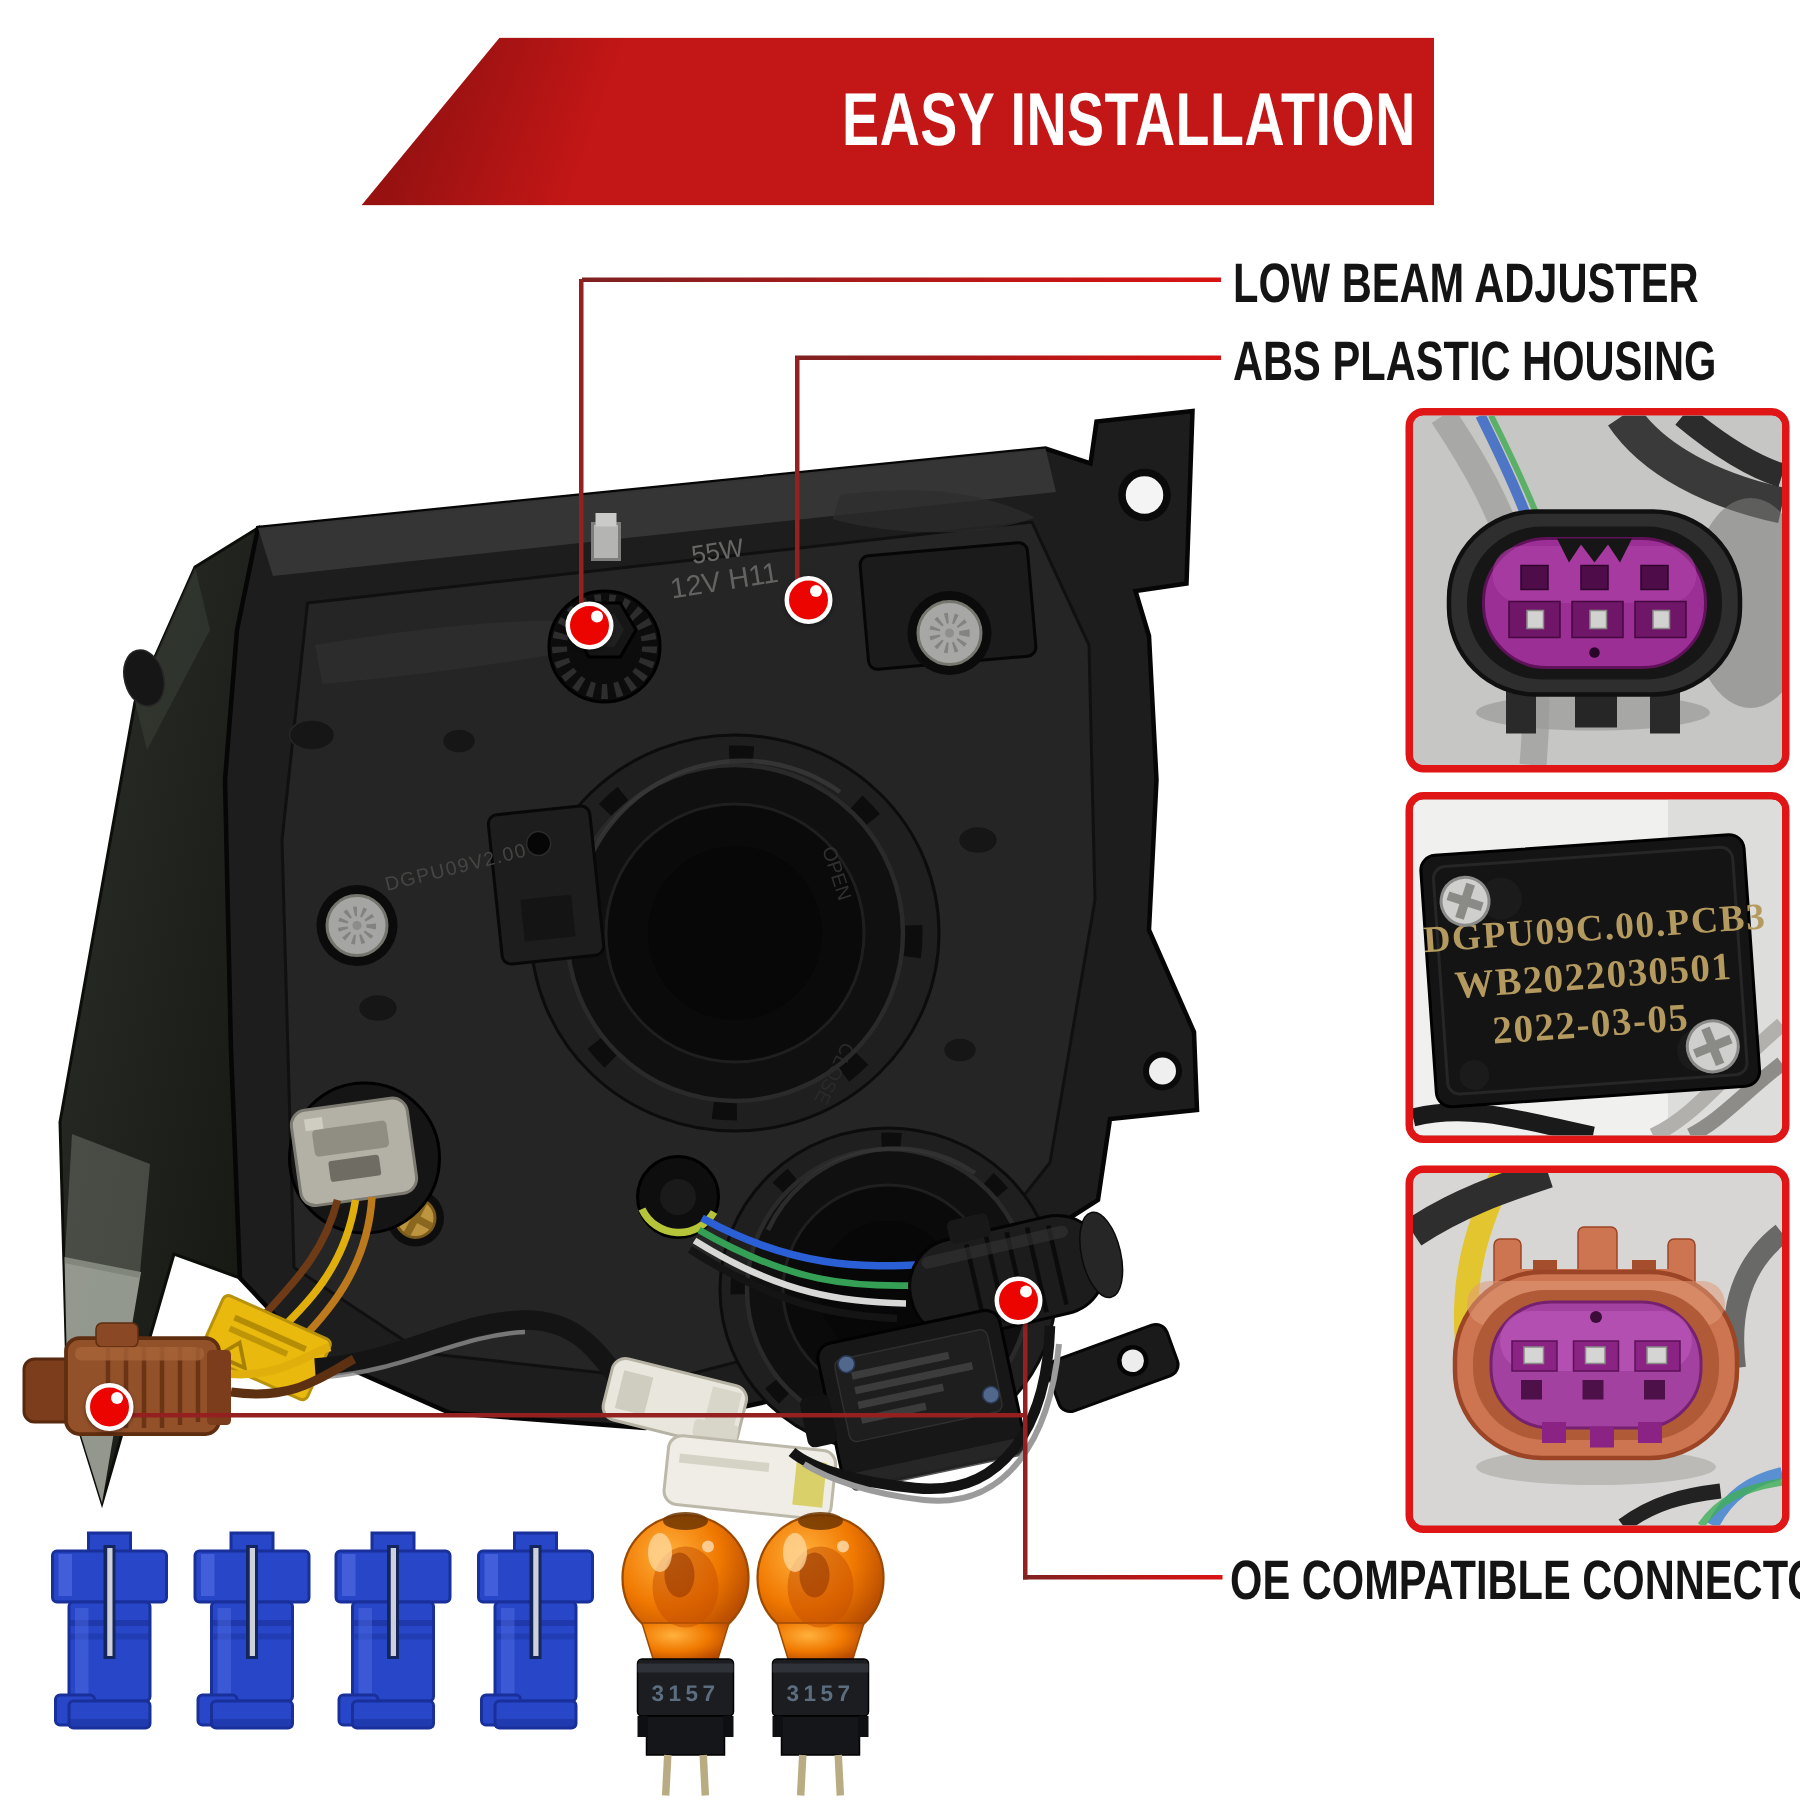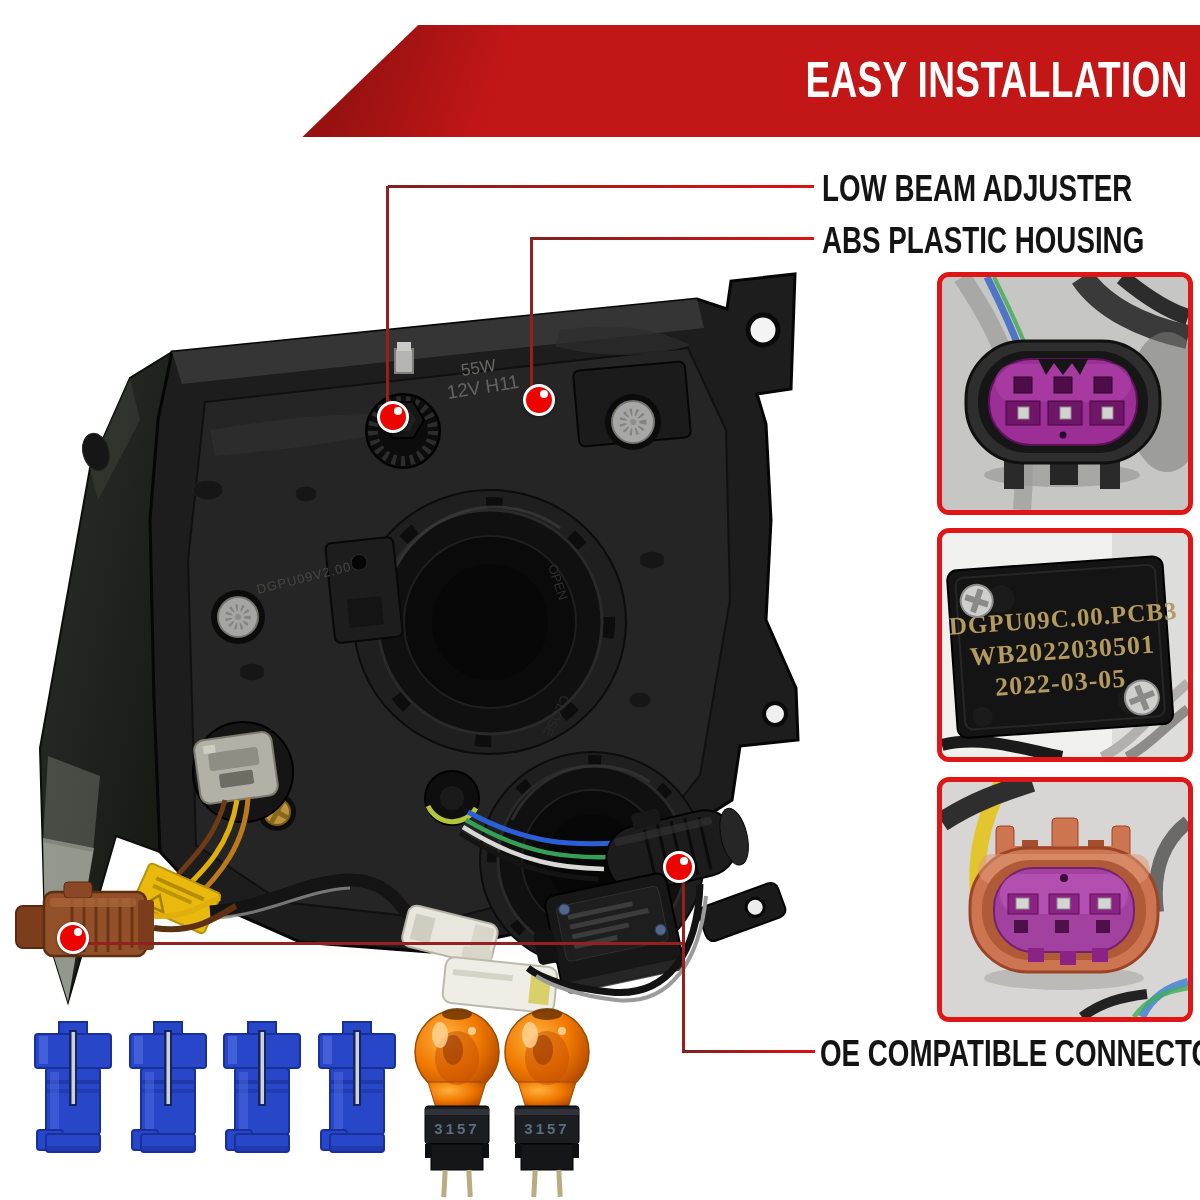--- a/index.html
+++ b/index.html
@@ -1,21 +1,21 @@
 <!DOCTYPE html>
 <html><head>
 <meta charset="utf-8">
 <style>
   html,body{margin:0;padding:0;background:#ffffff;}
   .stage{position:relative;width:1200px;height:1200px;background:#ffffff;overflow:hidden;
          font-family:"Liberation Sans",sans-serif;}
   svg{display:block;}
 
   
-  .banner{position:absolute;left:0;top:25px;width:1200px;height:112px;background:#c31616;
+  .banner{position:absolute;left:0;top:25px;width:956px;height:112px;background:#c31616;
           clip-path:polygon(34.85% 0,100% 0,100% 100%,25.2% 100%);}
   .banner::before{content:"";position:absolute;inset:0;
           background:linear-gradient(110deg,rgba(0,0,0,.22) 30%,rgba(0,0,0,0) 42%);}
   .banner-text{position:absolute;right:12px;top:50%;transform:translateY(-52%) scaleX(.74);
           transform-origin:right center;color:#fff;font-weight:700;font-size:50px;
           white-space:nowrap;letter-spacing:.5px;}
 
   
   .callout-label{position:absolute;font-weight:700;font-size:37px;color:#141414;
           transform:scaleX(.75);transform-origin:left center;white-space:nowrap;line-height:1;}

